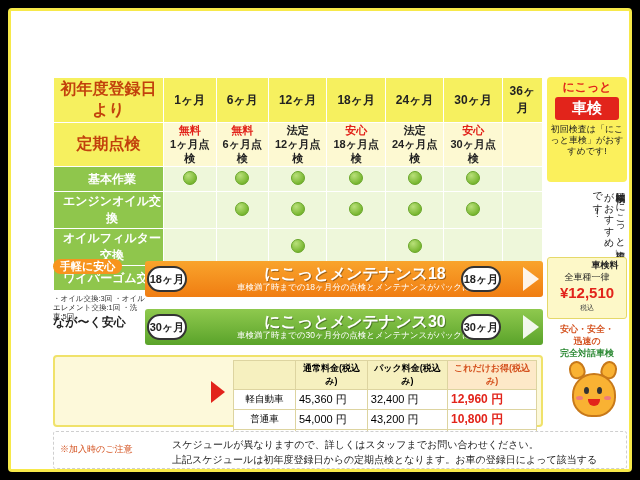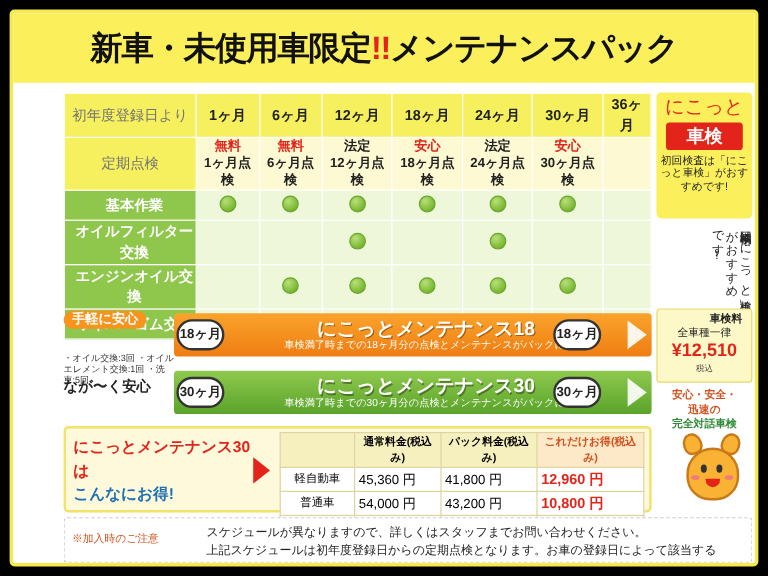--- a/index.html
+++ b/index.html
@@ -31,40 +31,40 @@
     font-weight:bold; font-size:27px; letter-spacing:-1px;
     color:#111; white-space:nowrap;
   }
   .title .red { color:#e2241b; }
 
   
   .tbl-wrap { position:absolute; left:42px; top:66px; width:490px; }
   table.main { border-collapse:collapse; width:490px; font-size:11px; }
   table.main td, table.main th { border:1px solid #ffffff; text-align:center; }
   .c-head { background:#f6f05f; font-weight:bold; font-size:12px; color:#222; height:24px; }
-  .c-headlabel { background:#f6f05f; font-weight:normal; font-size:12px; color:#737373; width:110px; }
+  .c-headlabel { background:#f6f05f; font-weight:bold; font-size:16px; color:#c2410c; width:110px; }
   .c-sub { background:#fdf9d2; height:40px; font-weight:bold; font-size:11px; line-height:1.25; color:#222; }
   .c-sub .free { color:#e2241b; }
   .c-sub .anshin { color:#e2241b; }
   .c-label { background:#8fc64c; color:#ffffff; font-weight:bold; font-size:12px; text-align:left; padding-left:8px; height:25px; }
   .c-cell { background:#eef7da; height:25px; }
   .dot {
     display:inline-block; width:14px; height:14px; border-radius:50%;
     background:radial-gradient(circle at 35% 30%, #b9e07a, #7ab832 70%, #5d9c21 100%);
     border:1px solid #6aa62b;
   }
 
   
   .badge {
     position:absolute; left:536px; top:66px; width:80px; height:105px;
     background:#fbf05c; border-radius:4px; text-align:center;
     padding-top:4px;
   }
   .badge .nico {
-    display:block; font-size:16px; font-weight:normal; color:#e2241b; line-height:1.1;
+    display:block; font-size:12px; font-weight:bold; color:#e2241b; line-height:1.1;
   }
   .badge .shaken {
     display:block; margin:3px auto 0; width:64px; background:#e2241b; color:#fff;
     font-weight:bold; font-size:15px; border-radius:3px; padding:2px 0;
   }
   .badge .sub { display:block; font-size:9px; color:#222; margin-top:4px; line-height:1.2; }
 
   .vertical-note {
     position:absolute; left:536px; top:172px; width:80px; height:66px;
     font-size:10px; color:#222; line-height:1.15;
@@ -194,25 +194,20 @@
     position:absolute; left:118px; top:5px; right:4px; font-size:10px; color:#222; line-height:1.5;
   }
 </style>
 </head>
 <body>
 
 <div class="page">
   <div class="sheet">
     <div class="inner">
 
-      <div class="title-bar">
-        <div class="title">
-          <span>新車・未使用車限定</span><span class="red">!!</span><span>メンテナンスパック</span>
-        </div>
-      </div>
 
       <div class="tbl-wrap">
         <table class="main">
           <tbody>
               <tr>
             <td class="c-headlabel">初年度登録日より</td>
             <td class="c-head">1ヶ月</td>
             <td class="c-head">6ヶ月</td>
             <td class="c-head">12ヶ月</td>
             <td class="c-head">18ヶ月</td>
@@ -253,37 +248,37 @@
             <td class="c-label">基本作業</td>
             <td class="c-cell"><span class="dot"></span></td>
             <td class="c-cell"><span class="dot"></span></td>
             <td class="c-cell"><span class="dot"></span></td>
             <td class="c-cell"><span class="dot"></span></td>
             <td class="c-cell"><span class="dot"></span></td>
             <td class="c-cell"><span class="dot"></span></td>
             <td class="c-cell"></td>
           </tr>
           <tr>
+            <td class="c-label">エンジンオイル交換</td>
+            <td class="c-cell"></td>
+            <td class="c-cell"><span class="dot"></span></td>
+            <td class="c-cell"><span class="dot"></span></td>
+            <td class="c-cell"><span class="dot"></span></td>
+            <td class="c-cell"><span class="dot"></span></td>
+            <td class="c-cell"><span class="dot"></span></td>
+            <td class="c-cell"></td>
+          </tr>
+          <tr>
             <td class="c-label">オイルフィルター交換</td>
             <td class="c-cell"></td>
             <td class="c-cell"></td>
             <td class="c-cell"><span class="dot"></span></td>
             <td class="c-cell"></td>
             <td class="c-cell"><span class="dot"></span></td>
             <td class="c-cell"></td>
-            <td class="c-cell"></td>
-          </tr>
-          <tr>
-            <td class="c-label">エンジンオイル交換</td>
-            <td class="c-cell"></td>
-            <td class="c-cell"><span class="dot"></span></td>
-            <td class="c-cell"><span class="dot"></span></td>
-            <td class="c-cell"><span class="dot"></span></td>
-            <td class="c-cell"><span class="dot"></span></td>
-            <td class="c-cell"><span class="dot"></span></td>
             <td class="c-cell"></td>
           </tr>
           <tr>
             <td class="c-label">ワイパーゴム交換</td>
             <td class="c-cell"></td>
             <td class="c-cell"></td>
             <td class="c-cell"></td>
             <td class="c-cell"><span class="dot"></span></td>
             <td class="c-cell"></td>
             <td class="c-cell"></td>
@@ -337,37 +332,33 @@
         <div class="band green">
           <div class="pill">30ヶ月</div>
           <div class="bigtxt">にこっとメンテナンス30</div>
           <div class="subtxt">車検満了時までの30ヶ月分の点検とメンテナンスがパックに!</div>
           <div class="pill right">30ヶ月</div>
           <div class="tip"></div>
         </div>
       </div>
 
       <div class="price-wrap">
-        <div class="price-left">
-          <div>にこっとメンテナンス30は</div>
-          <div class="l2">こんなにお得!</div>
-        </div>
         <div class="price-arrow"></div>
         <table class="price">
           <tbody>
               <tr>
             <th></th>
             <th>通常料金(税込み)</th>
             <th>パック料金(税込み)</th>
             <th class="hl">これだけお得(税込み)</th>
           </tr>
           <tr>
             <td class="name">軽自動車</td>
             <td class="v">45,360 円</td>
-            <td class="v">41,800 円</td>
+            <td class="v">32,400 円</td>
             <td class="hl">12,960 円</td>
           </tr>
           <tr>
             <td class="name">普通車</td>
             <td class="v">54,000 円</td>
             <td class="v">43,200 円</td>
             <td class="hl">10,800 円</td>
           </tr>
           <tr>
             <td class="name">2500cc 以上</td>

